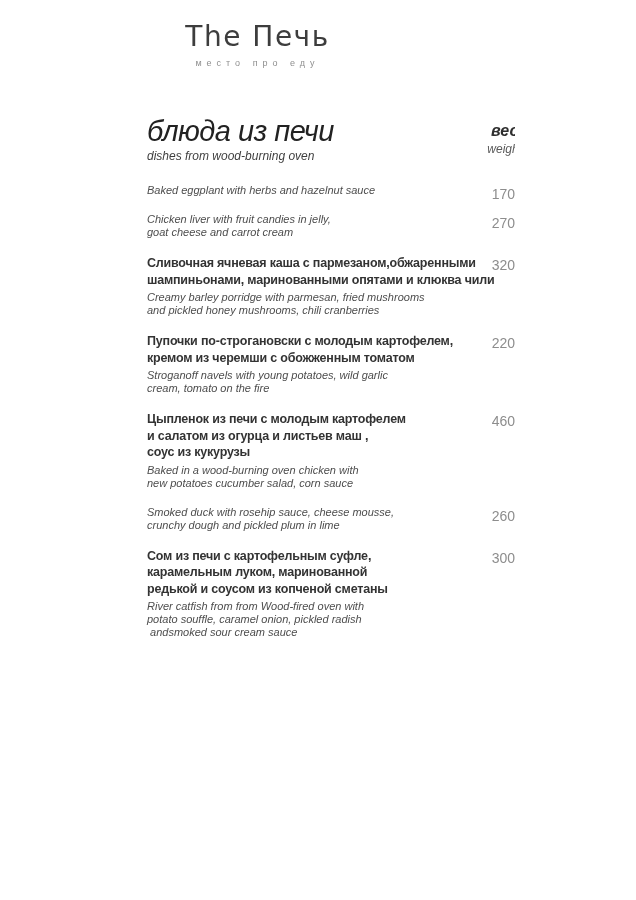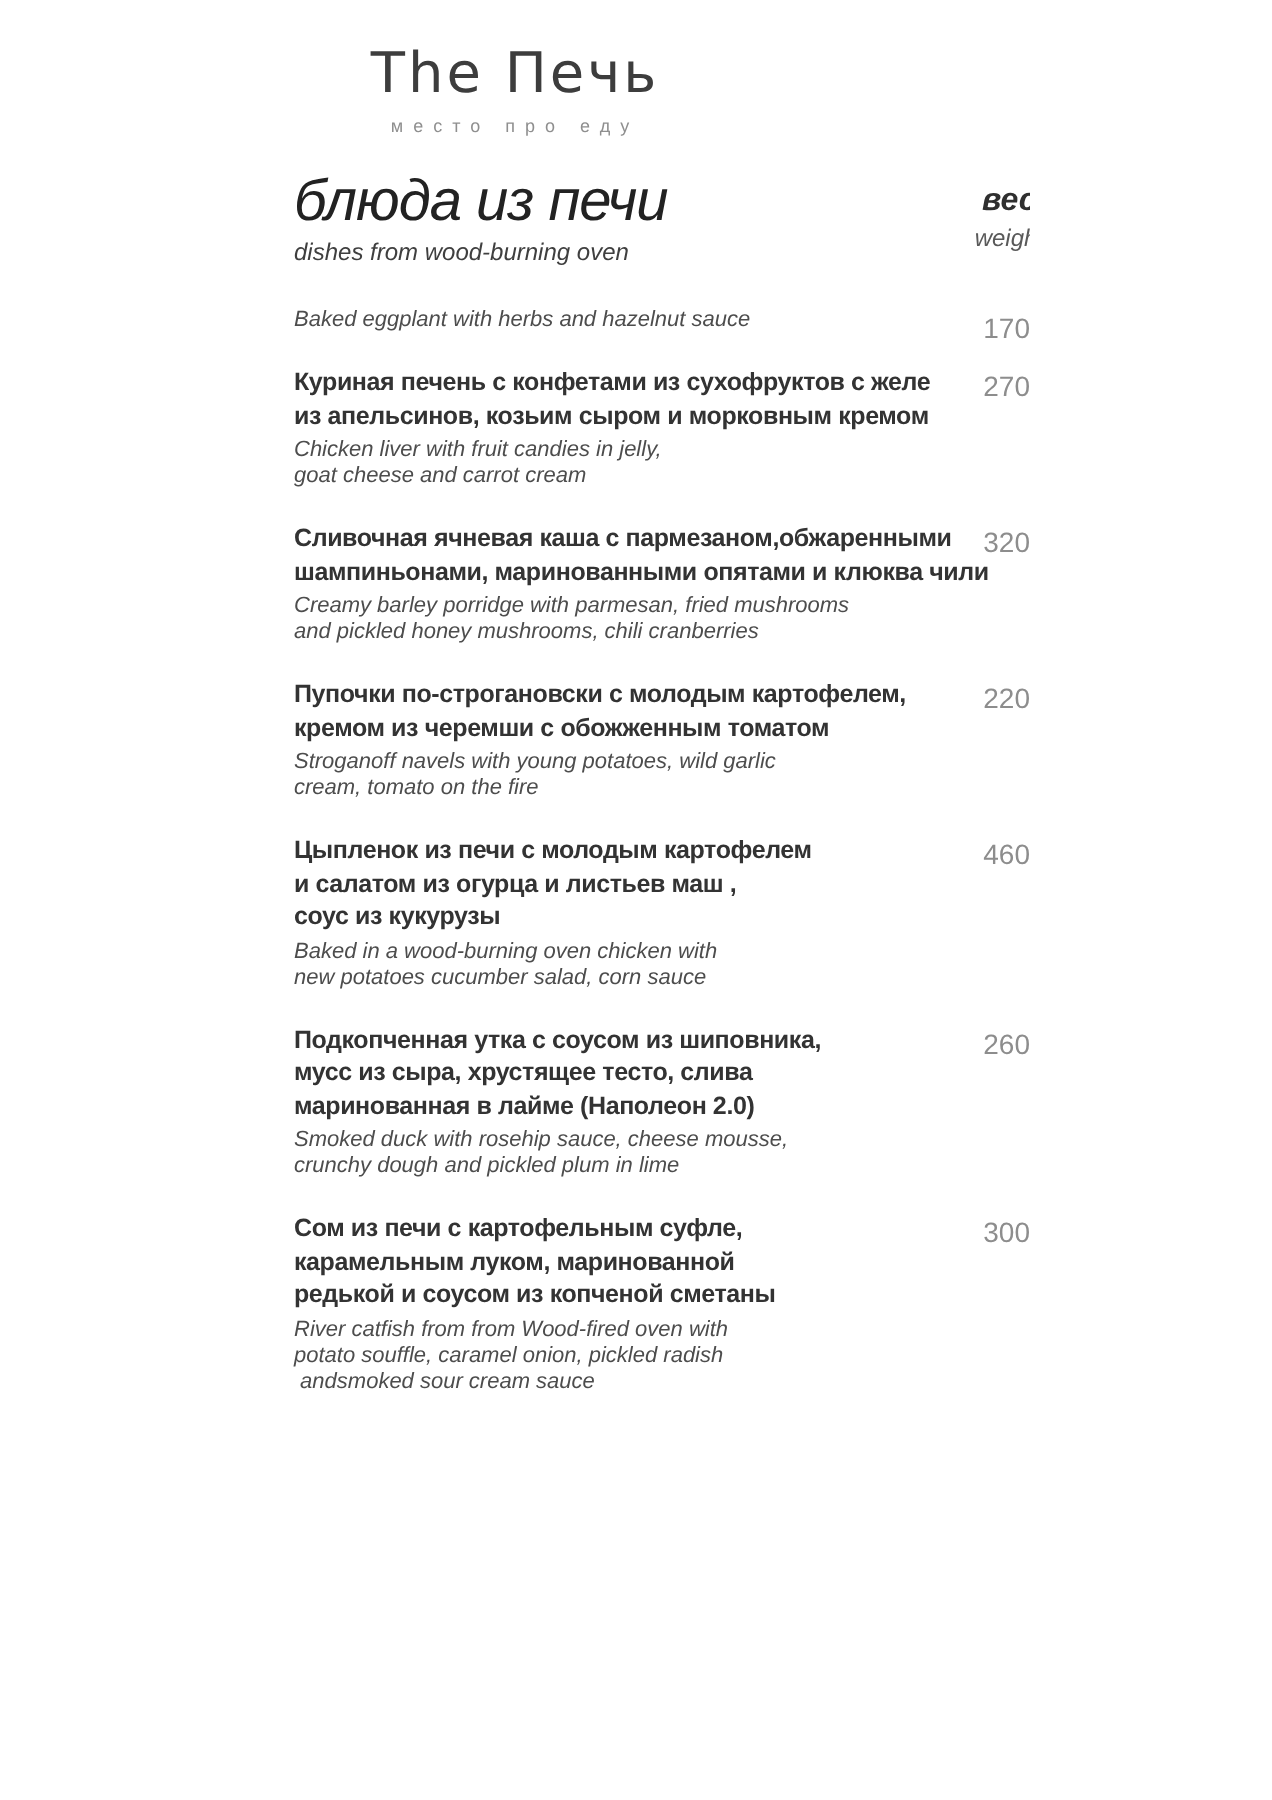--- a/index.html
+++ b/index.html
@@ -37,21 +37,21 @@
   }
 
   
   .menu {
     position: absolute;
     left: 147px;
     top: 86px;
     width: 430px;
   }
 
-  .section-header { position: relative; margin-bottom: 21px; }
+  .section-header { position: relative; margin-bottom: 21px; margin-top: 30px; }
   .sec-title {
     font-style: italic;
     font-size: 29px;
     line-height: 30px;
     letter-spacing: -0.5px;
     color: #222;
     font-weight: 400;
   }
   .sec-sub {
     margin-top: 4px;
@@ -142,22 +142,20 @@
       </div>
     </div>
 
     <div class="item">
       <div class="dish-en">Baked eggplant with herbs and hazelnut sauce</div>
       <div class="dish-weight">170</div>
       <div class="dish-price">440</div>
     </div>
 
     <div class="item">
-      <div class="dish-ru">Куриная печень с конфетами из сухофруктов с желе
-из апельсинов, козьим сыром и морковным кремом</div>
       <div class="dish-en">Chicken liver with fruit candies in jelly,
 goat cheese and carrot cream</div>
       <div class="dish-weight">270</div>
       <div class="dish-price">490</div>
     </div>
 
     <div class="item">
       <div class="dish-ru">Сливочная ячневая каша с пармезаном,обжаренными
 шампиньонами, маринованными опятами и клюква чили</div>
       <div class="dish-en">Creamy barley porridge with parmesan, fried mushrooms
@@ -179,23 +177,20 @@
       <div class="dish-ru">Цыпленок из печи с молодым картофелем
 и салатом из огурца и листьев маш ,
 соус из кукурузы</div>
       <div class="dish-en">Baked in a wood-burning oven chicken with
 new potatoes cucumber salad, corn sauce</div>
       <div class="dish-weight">460</div>
       <div class="dish-price">620</div>
     </div>
 
     <div class="item">
-      <div class="dish-ru">Подкопченная утка с соусом из шиповника,
-мусс из сыра, хрустящее тесто, слива
-маринованная в лайме (Наполеон 2.0)</div>
       <div class="dish-en">Smoked duck with rosehip sauce, cheese mousse,
 crunchy dough and pickled plum in lime</div>
       <div class="dish-weight">260</div>
       <div class="dish-price">540</div>
     </div>
 
     <div class="item">
       <div class="dish-ru">Сом из печи с картофельным суфле,
 карамельным луком, маринованной
 редькой и соусом из копченой сметаны</div>

